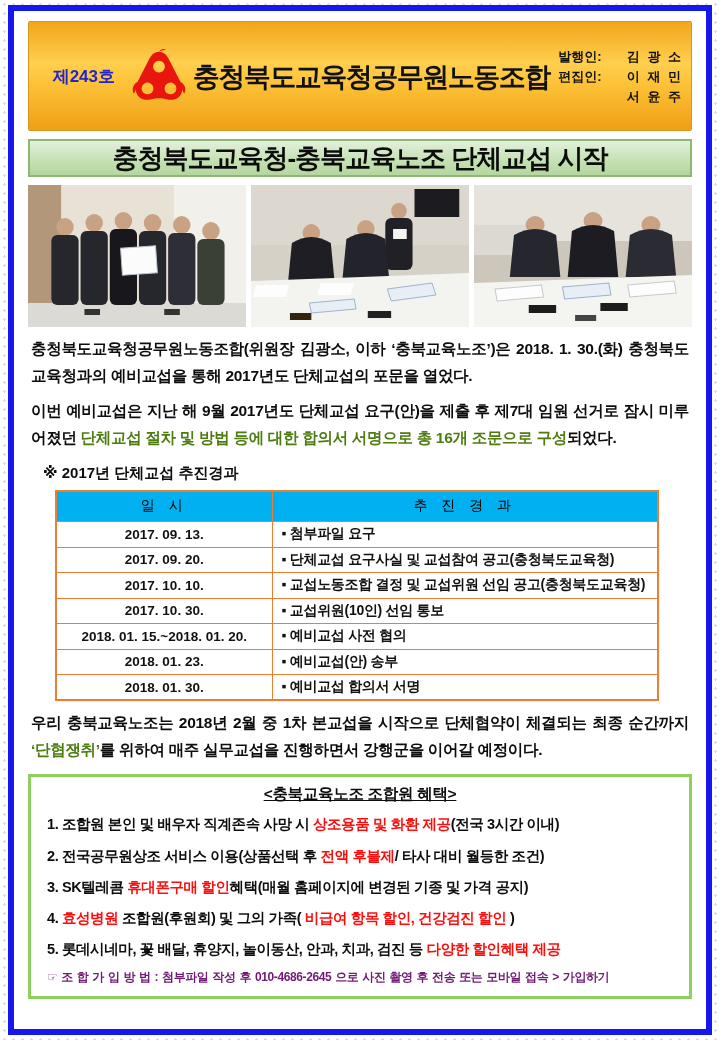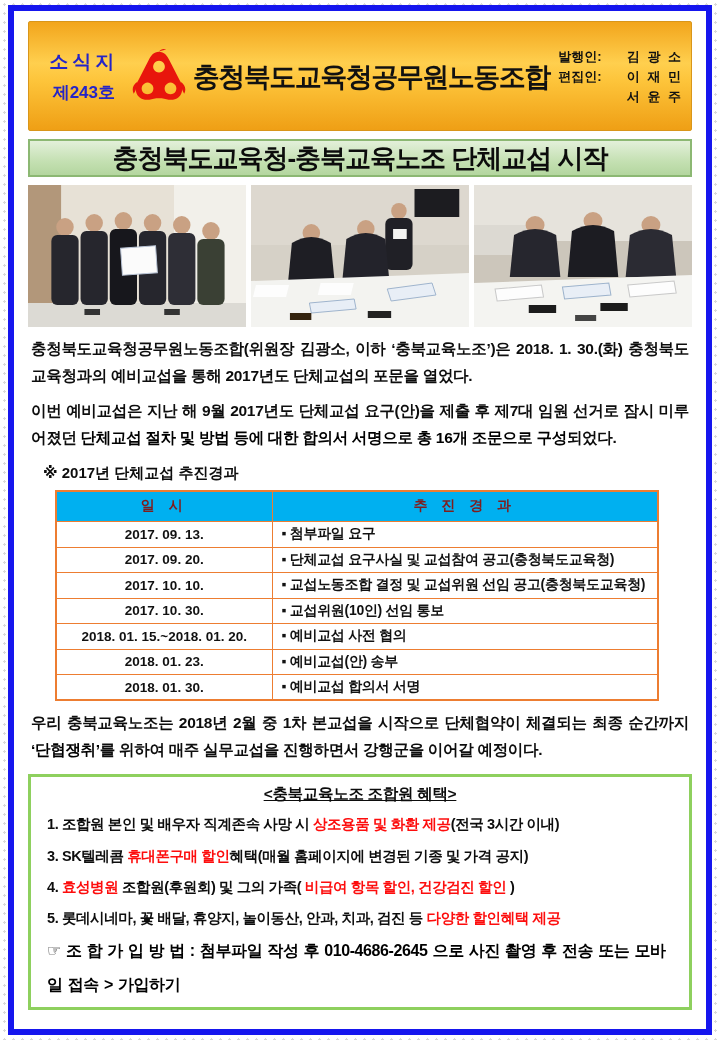--- a/index.html
+++ b/index.html
@@ -50,55 +50,54 @@
   .headline-band .txt { font-size:26px; font-weight:800; color:#0c0c0c; letter-spacing:-1px; }
   
   .photos { margin:8px 7px 0; display:flex; gap:5px; height:142px; }
   .photo { flex:1; overflow:hidden; background:#d8d3c9; }
   .photo svg { width:100%; height:100%; display:block; }
   
   .para {
     margin:9px 10px 0; font-size:15.5px; line-height:1.72; font-weight:600;
     color:#0d0d0d; text-align:justify; letter-spacing:-0.3px;
   }
-  .em-blue { color:#000000; font-weight:800; }
+  .em-blue { color:#4d7c0f; font-weight:800; }
   .em-red { color:#fd0d0d; }
   .table-caption { margin:12px 0 0 22px; font-size:15px; font-weight:800; color:#0d0d0d; }
   table.progress {
     margin:7px 0 0 34px; width:604px; border-collapse:collapse;
     border:2px solid #ed7d31; font-size:14px;
   }
   table.progress th {
-    background:#00b0f0; color:#7f1d1d; font-weight:700; letter-spacing:5px;
+    background:#00b0f0; color:#000000; font-weight:400; letter-spacing:5px;
     border:1.5px solid #ed7d31; height:31px;
   }
   table.progress td { border:1.5px solid #ed7d31; height:25.5px; font-weight:600; color:#111; }
   table.progress td:first-child { width:216px; text-align:center; font-size:13.5px; }
   table.progress td:last-child { padding-left:9px; letter-spacing:-0.3px; }
   
   .benefits {
     margin:11px 7px 0; border:3px solid #8ed05e; background:#fff;
     padding:7px 16px 6px;
   }
   .benefits-title {
     text-align:center; font-size:15.5px; font-weight:800; color:#0c0c0c;
     text-decoration:underline; margin-bottom:4px; letter-spacing:-0.3px;
   }
   .benefit-item { font-size:14.5px; font-weight:700; color:#0d0d0d; line-height:2.15; letter-spacing:-0.4px; }
-  .join-line { font-size:16px; font-weight:700; line-height:2.1; letter-spacing:-0.4px; color:#000000; word-spacing:1px; }
+  .join-line { font-size:12px; font-weight:700; line-height:2.1; letter-spacing:-0.4px; color:#701a75; word-spacing:1px; }
 </style>
 </head>
 <body>
 
 <div class="frame">
 
   <div class="masthead">
     <div class="mast-top">
       <div class="mast-issue">
-        <div class="l1">소식지</div>
         <div class="l2">제243호</div>
       </div>
       <div class="mast-center">
         <span class="logo">
           <svg viewBox="0 0 100 100">
             <path fill="#e8160c" fill-rule="evenodd" d="M50 5 C59 5 65 12 69 21 L88 58 C93 69 93 79 85 86 C77 93 66 91 55 88 L45 88 C34 91 23 93 15 86 C7 79 7 69 12 58 L31 21 C35 12 41 5 50 5 Z M50 21 a10.5 10.5 0 1 0 0.02 0 Z M29.5 60 a10.5 10.5 0 1 0 0.02 0 Z M70.5 60 a10.5 10.5 0 1 0 0.02 0 Z"></path>
             <path fill="#e8160c" d="M88 58 C97 64 99 72 95 80 C91 74 89 66 88 58 Z M12 58 C3 64 1 72 5 80 C9 74 11 66 12 58 Z M50 5 C53 0 58 -1 63 1 C58 2 53 3 50 5 Z"></path>
           </svg>
         </span>
         <span class="mast-title">충청북도교육청공무원노동조합</span>
@@ -236,20 +235,21 @@
         </tr>
       </tbody>
   </table>
 
   <p class="para"><span>우리 충북교육노조는 2018년 2월  중 1차 본교섭을 시작으로 단체협약이 체결되는 최종 순간까지 </span><span class="em-blue">‘단협쟁취’</span><span>를 위하여 매주 실무교섭을 진행하면서 강행군을 이어갈 예정이다.</span></p>
 
   <div class="benefits">
     <div class="benefits-title">&lt;충북교육노조 조합원 혜택&gt;</div>
     <div>
         <div class="benefit-item"><span>1. 조합원 본인 및 배우자 직계존속 사망 시 </span><span class="em-red">상조용품 및 화환 제공</span><span>(전국 3시간 이내)</span></div>
+        <div class="benefit-item"><span>2. 전국공무원상조 서비스 이용(상품선택 후 </span><span class="em-red">전액 후불제</span><span>/ 타사 대비 월등한 조건)</span></div>
         <div class="benefit-item"><span>3. SK텔레콤 </span><span class="em-red">휴대폰구매 할인</span><span>혜택(매월 홈페이지에 변경된 기종 및 가격 공지)</span></div>
         <div class="benefit-item"><span>4. </span><span class="em-red">효성병원</span><span> 조합원(후원회) 및 그의 가족( </span><span class="em-red">비급여 항목 할인, 건강검진 할인</span><span> )</span></div>
         <div class="benefit-item"><span>5. 롯데시네마, 꽃 배달, 휴양지, 놀이동산, 안과, 치과, 검진 등 </span><span class="em-red">다양한 할인혜택 제공</span></div>
       </div>
     <div class="join-line">☞  조 합 가 입 방 법 :  첨부파일 작성 후 010-4686-2645 으로 사진 촬영 후 전송 또는 모바일 접속 &gt; 가입하기</div>
   </div>
 
 </div>
 
 </body></html>

